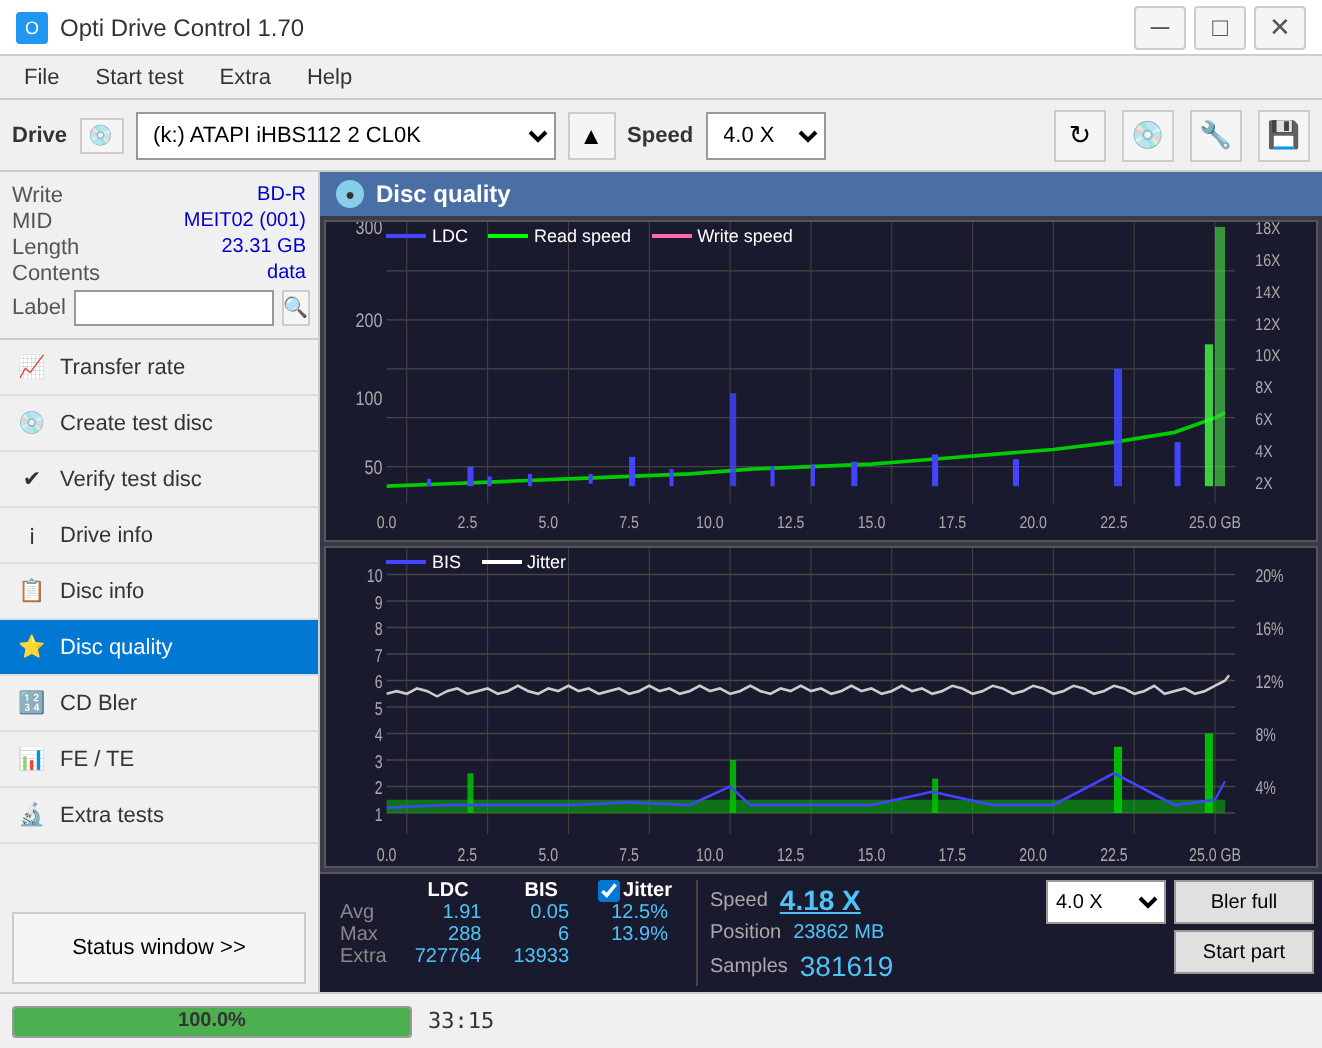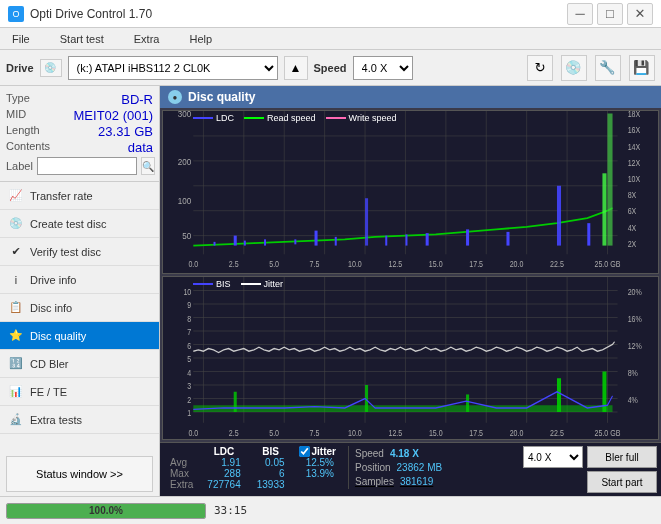--- a/index.html
+++ b/index.html
@@ -6,21 +6,21 @@
     body { width: 661px; height: 524px; background: #f0f0f0; font-family: 'Segoe UI', Tahoma, sans-serif; font-size: 11px; overflow: hidden; }
     
     
     .title-bar { background: #fff; height: 28px; display: flex; align-items: center; justify-content: space-between; padding: 0 8px; border-bottom: 1px solid #ccc; }
     .title-bar-left { display: flex; align-items: center; gap: 6px; font-size: 12px; color: #333; }
     .title-bar-icon { width: 16px; height: 16px; background: #2196F3; border-radius: 2px; display: flex; align-items: center; justify-content: center; color: white; font-size: 9px; }
     .title-bar-controls { display: flex; gap: 4px; }
     .tb-btn { width: 26px; height: 22px; border: 1px solid #ccc; background: #f5f5f5; cursor: pointer; display: flex; align-items: center; justify-content: center; font-size: 13px; color: #555; border-radius: 2px; }
     
     
-    .menu-bar { height: 22px; background: #f0f0f0; display: flex; align-items: center; padding: 0 4px; border-bottom: 1px solid #ccc; gap: 14px; }
+    .menu-bar { height: 22px; background: #f0f0f0; display: flex; align-items: center; padding: 0 4px; border-bottom: 1px solid #ccc; gap: 2px; }
     .menu-item { padding: 2px 8px; cursor: pointer; border-radius: 2px; font-size: 11px; color: #333; }
     
     
     .toolbar { height: 36px; background: #f0f0f0; display: flex; align-items: center; padding: 0 6px; border-bottom: 1px solid #ccc; gap: 6px; }
     .toolbar-label { font-size: 11px; color: #333; font-weight: bold; }
     .drive-icon { width: 22px; height: 18px; background: #f5f5f5; border: 1px solid #ccc; display: flex; align-items: center; justify-content: center; font-size: 10px; }
     .drive-dropdown { height: 24px; width: 210px; border: 1px solid #999; background: white; padding: 0 4px; font-size: 11px; }
     .eject-btn { width: 24px; height: 24px; border: 1px solid #ccc; background: #f5f5f5; display: flex; align-items: center; justify-content: center; cursor: pointer; font-size: 12px; }
     .speed-label { font-size: 11px; color: #333; font-weight: bold; }
     .speed-dropdown { height: 24px; width: 60px; border: 1px solid #999; background: white; padding: 0 4px; font-size: 11px; }
@@ -31,21 +31,21 @@
     .main { display: flex; height: calc(524px - 86px - 28px); }
     
     
     .sidebar { width: 160px; background: #f0f0f0; border-right: 1px solid #ccc; display: flex; flex-direction: column; }
     .disc-section { padding: 6px; border-bottom: 1px solid #ccc; }
     .disc-header { display: flex; align-items: center; justify-content: space-between; margin-bottom: 4px; }
     .disc-title { font-size: 12px; font-weight: bold; color: #333; }
     .disc-icon { width: 30px; height: 30px; display: flex; align-items: center; justify-content: center; }
     .disc-info-row { display: flex; justify-content: space-between; margin-bottom: 1px; }
     .disc-info-label { color: #555; font-size: 11px; }
-    .disc-info-value { color: #0000cc; font-size: 13px; text-align: center; }
+    .disc-info-value { color: #0000cc; font-size: 10px; text-align: center; }
     .label-row { display: flex; align-items: center; gap: 4px; margin-top: 2px; }
     .label-input { height: 18px; width: 100px; border: 1px solid #999; font-size: 10px; padding: 0 2px; }
     .label-go-btn { width: 18px; height: 18px; border: 1px solid #ccc; background: #f5f5f5; cursor: pointer; display: flex; align-items: center; justify-content: center; font-size: 10px; }
     
     .sidebar-nav { display: flex; flex-direction: column; flex: 1; }
     .nav-item { height: 28px; display: flex; align-items: center; padding: 0 8px; gap: 6px; cursor: pointer; border-bottom: 1px solid #ddd; color: #333; font-size: 11px; }
     .nav-item.active { background: #0078d4; color: white; }
     .nav-item-icon { width: 16px; height: 16px; display: flex; align-items: center; justify-content: center; flex-shrink: 0; }
     
     .status-btn { height: 36px; margin: 4px 6px; border: 1px solid #ccc; background: #f5f5f5; cursor: pointer; font-size: 11px; }
@@ -111,21 +111,21 @@
   <button class="toolbar-action-btn" title="Settings">🔧</button>
   <button class="toolbar-action-btn" title="Save">💾</button>
 </div>
 
 <div class="main">
 
   <div class="sidebar">
 
     <div class="disc-section">
       <div class="disc-info-row">
-        <span class="disc-info-label">Type</span>
+        <span class="disc-info-label">Write</span>
         <span class="disc-info-value">BD-R</span>
       </div>
       <div class="disc-info-row">
         <span class="disc-info-label">MID</span>
         <span class="disc-info-value">MEIT02 (001)</span>
       </div>
       <div class="disc-info-row">
         <span class="disc-info-label">Length</span>
         <span class="disc-info-value">23.31 GB</span>
       </div>
@@ -391,29 +391,29 @@
           <td style="padding:0 8px; text-align:right; color:#4fc3f7;">727764</td>
           <td style="padding:0 8px; text-align:right; color:#4fc3f7;">13933</td>
           <td style="padding:0 8px; text-align:right; color:#4fc3f7;"></td>
         </tr>
       </tbody>
         </table>
 
       <div style="display:flex; flex-direction:column; gap:3px; padding:2px 6px; border-left:1px solid #444;">
         <div style="display:flex; gap:6px; align-items:center;">
           <span style="color:#aaa; font-size:10px;">Speed</span>
-          <span style="color:#4fc3f7; font-size:10px; font-weight:bold;">4.18 X</span>
+          <span style="color:#4fc3f7; font-size:14px; font-weight:bold;text-decoration:underline;">4.18 X</span>
         </div>
         <div style="display:flex; gap:6px; align-items:center;">
           <span style="color:#aaa; font-size:10px;">Position</span>
           <span style="color:#4fc3f7; font-size:10px;">23862 MB</span>
         </div>
-        <div style="display:flex; gap:6px; align-items:center;text-decoration:underline;">
+        <div style="display:flex; gap:6px; align-items:center;">
           <span style="color:#aaa; font-size:10px;">Samples</span>
-          <span style="color:#4fc3f7; font-size:10px;">381619</span>
+          <span style="color:#4fc3f7; font-size:14px;">381619</span>
         </div>
       </div>
 
       <div style="flex:1;"></div>
 
       <div style="display:flex; flex-direction:column; gap:3px; align-items:flex-end;">
         <div style="display:flex; gap:4px; align-items:center;">
           <select class="speed-select-box" style="height:22px; width:60px; font-size:10px; border:1px solid #999; background:white;">
             <option>4.0 X</option>
           </select>

